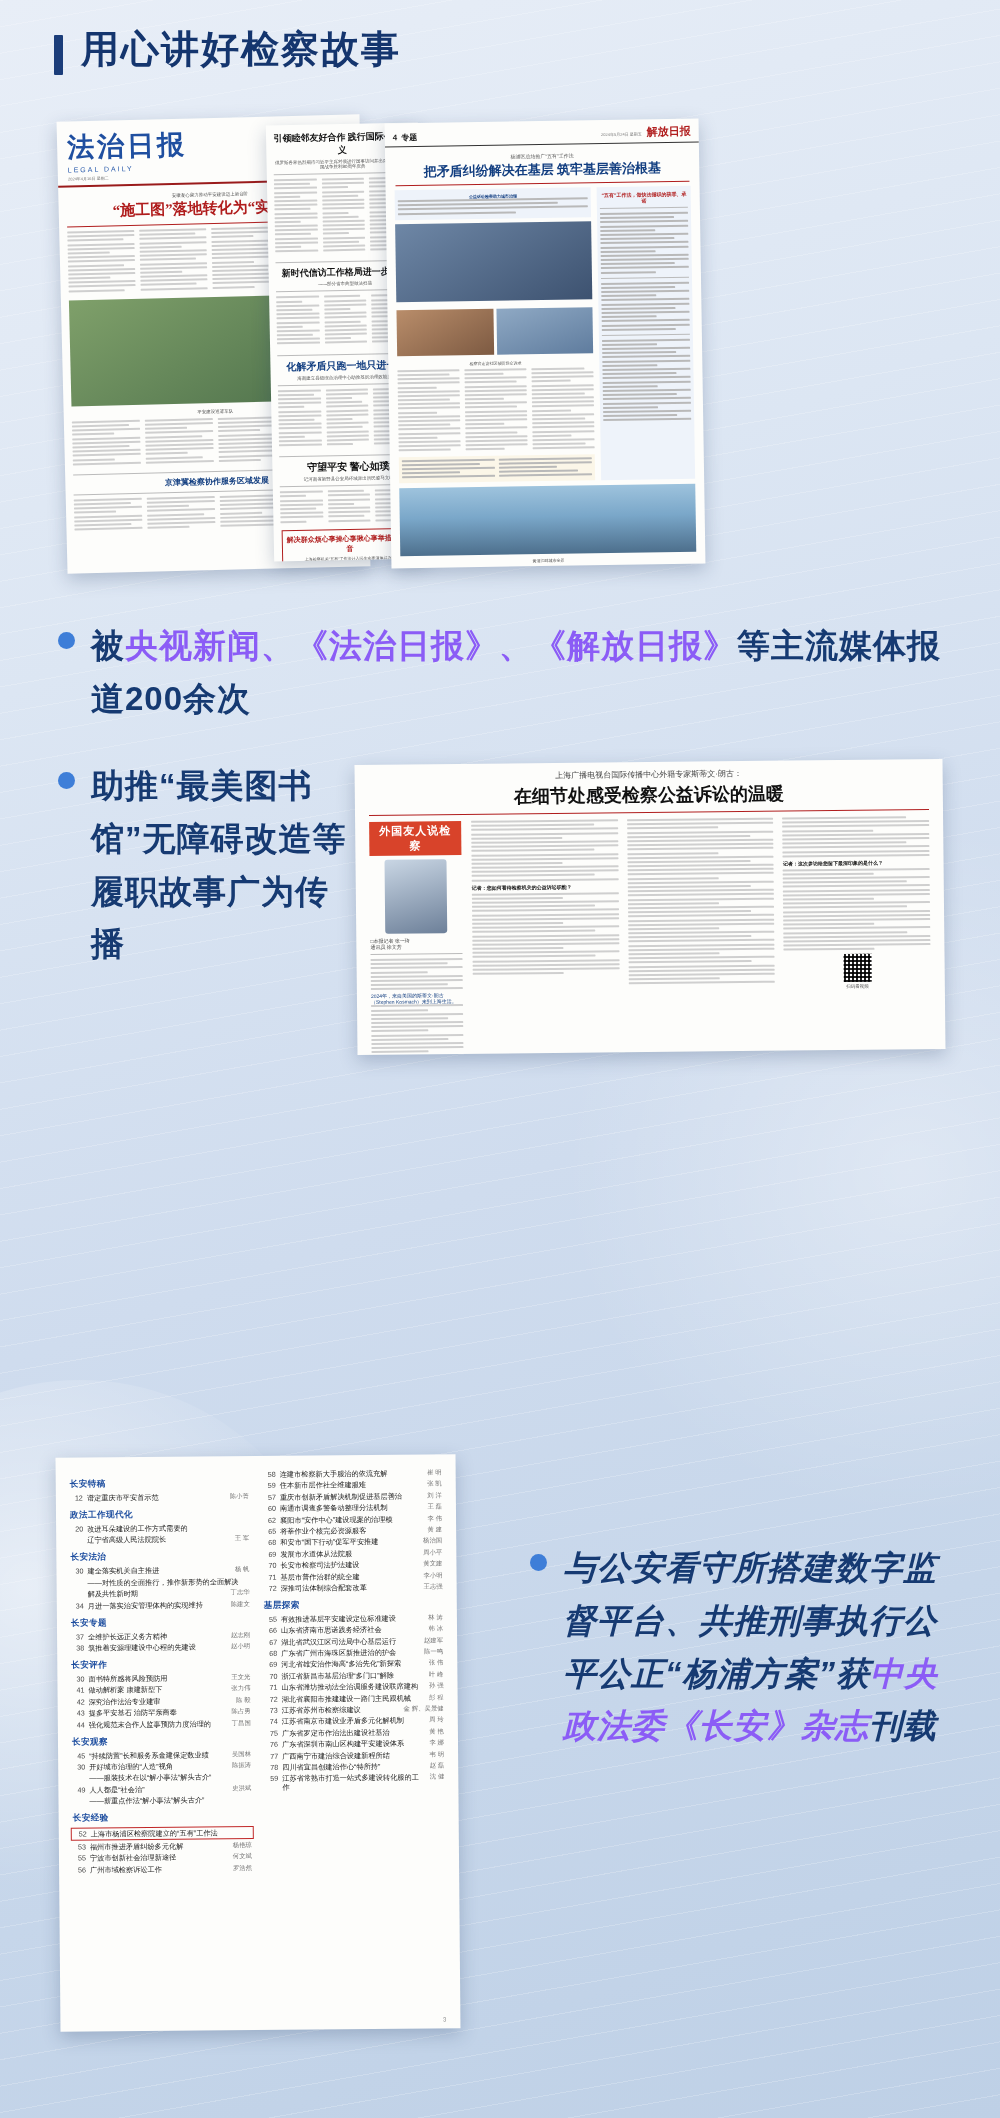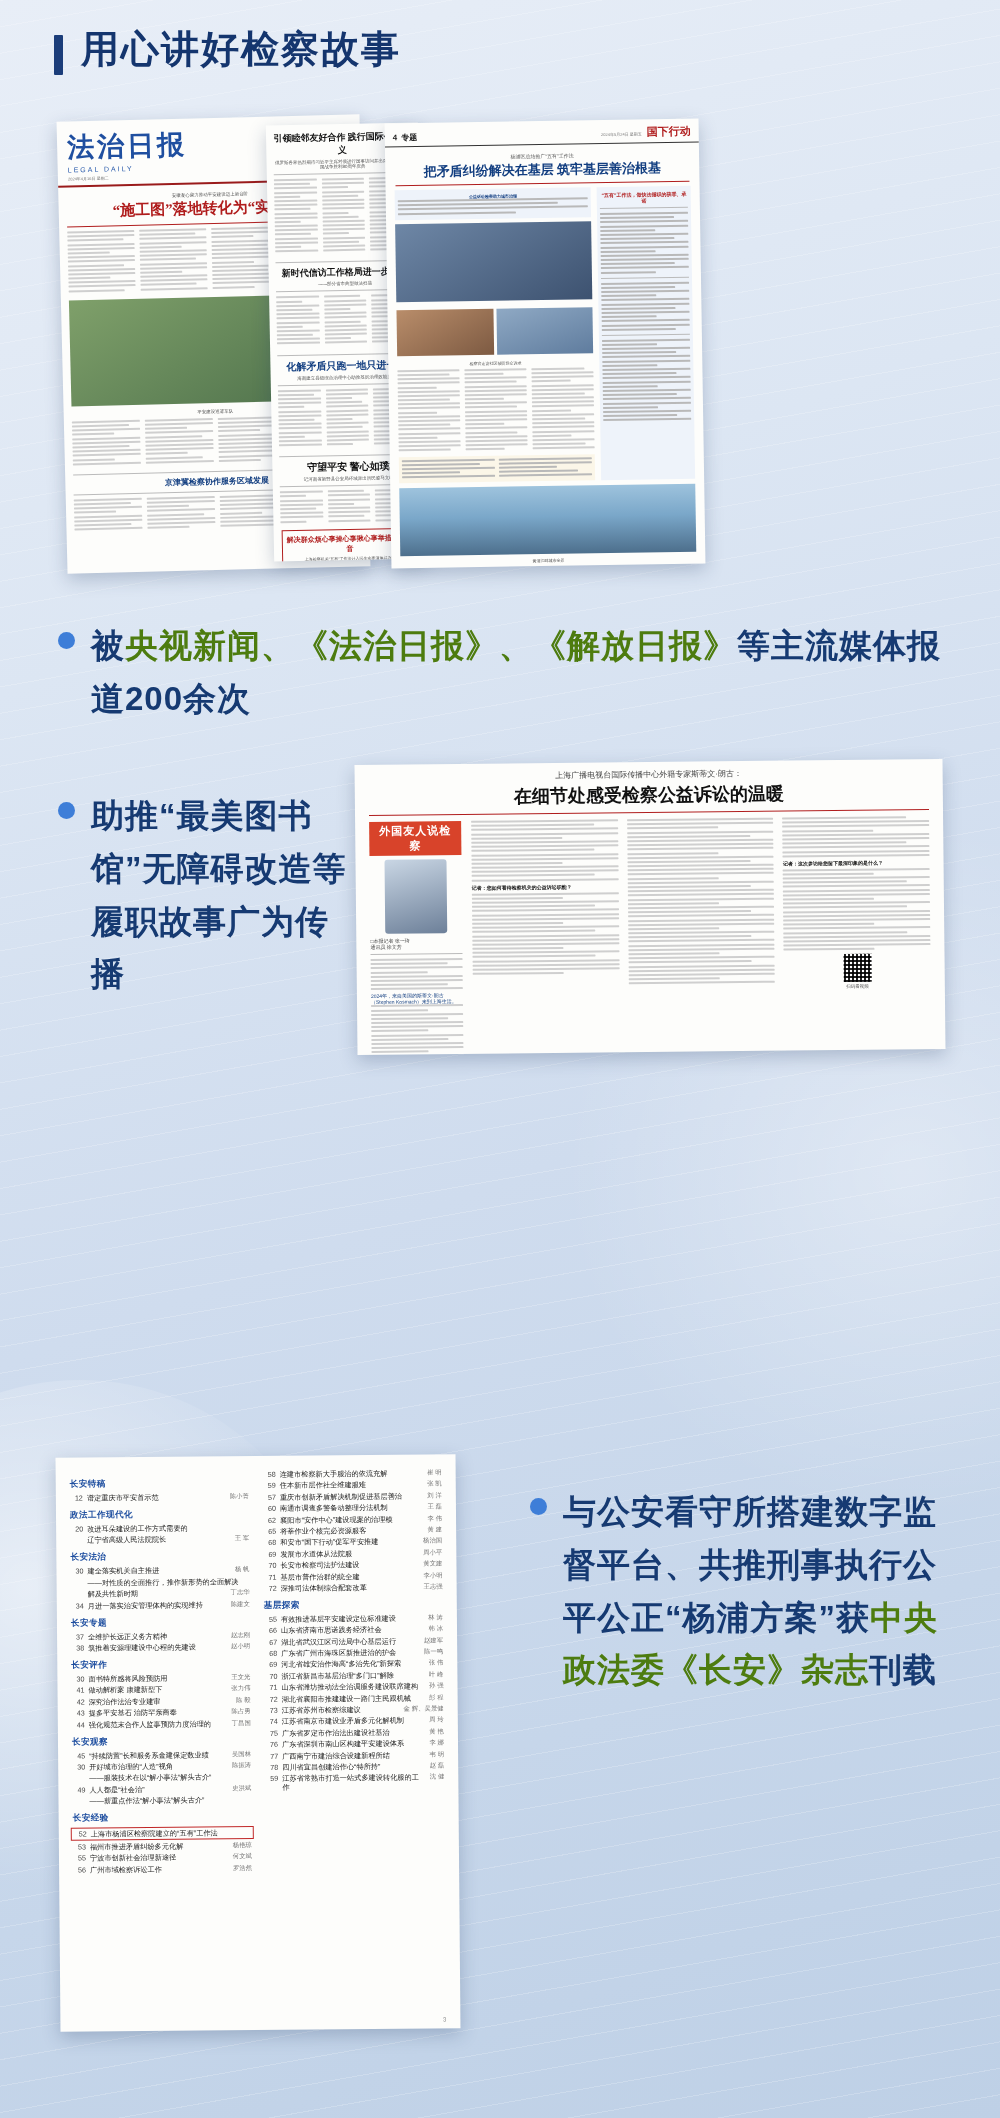--- a/index.html
+++ b/index.html
@@ -198,25 +198,25 @@
     display: flex;
     gap: 16px;
   }
   .bullet-text {
     font-size: 33px;
     line-height: 1.6;
     color: #163a72;
     font-weight: bold;
     letter-spacing: 1px;
   }
-  .em-orange { color: #4d7c0f; margin-top: 8px; }
+  .em-orange { color: #8b5cf6; margin-top: 8px; }
 
   #bullet-1 { left: 58px; top: 620px; width: 890px; }
-  #bullet-2 { left: 58px; top: 790px; width: 300px; }
-  #bullet-3 { left: 530px; top: 1486px; width: 420px; }
+  #bullet-2 { left: 58px; top: 760px; width: 300px; }
+  #bullet-3 { left: 530px; top: 1542px; width: 420px; font-style: italic; }
 
   
   .clip-mid {
     position: absolute;
     left: 356px;
     top: 762px;
     width: 588px;
     height: 290px;
     background: #fdfdfb;
     box-shadow: 0 6px 18px rgba(30,55,95,0.25);
@@ -737,21 +737,21 @@
   </div>
 
   <div class="paper paper-c">
     <div class="pc-top">
       <div style="display:flex;align-items:baseline;gap:4px;">
         <span class="pg">4</span>
         <span class="pg">专题</span>
       </div>
       <div style="display:flex;align-items:baseline;gap:5px;">
         <span style="font-size:4px;color:#777;">2024年5月24日 星期五</span>
-        <span class="nm">国下行动</span>
+        <span class="nm">解放日报</span>
       </div>
     </div>
     <div style="padding:6px 10px 0 10px;">
       <div class="sub" style="font-size:5px;">杨浦区总结推广“五有”工作法</div>
       <div class="hl hl-blue" style="font-size:13px;margin-top:2px;">把矛盾纠纷解决在基层 筑牢基层善治根基</div>
       <div class="rule rule-red" style="margin-top:4px;"></div>
     </div>
     <div style="display:flex;gap:6px;padding:0 9px;">
 
       <div style="flex:2.1;">

